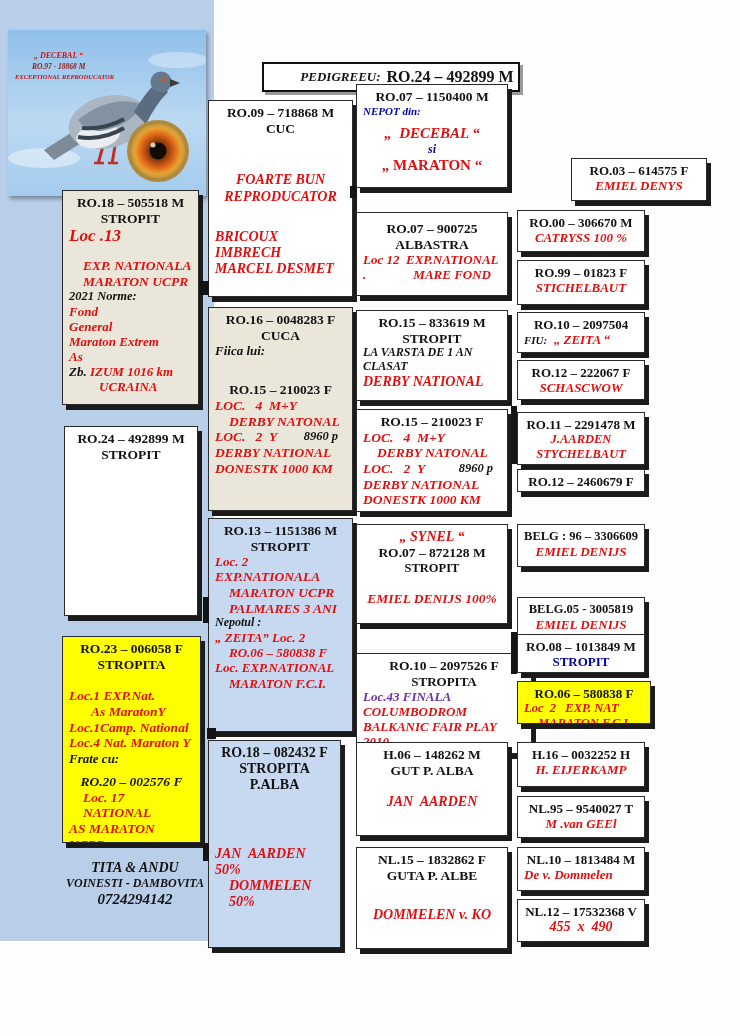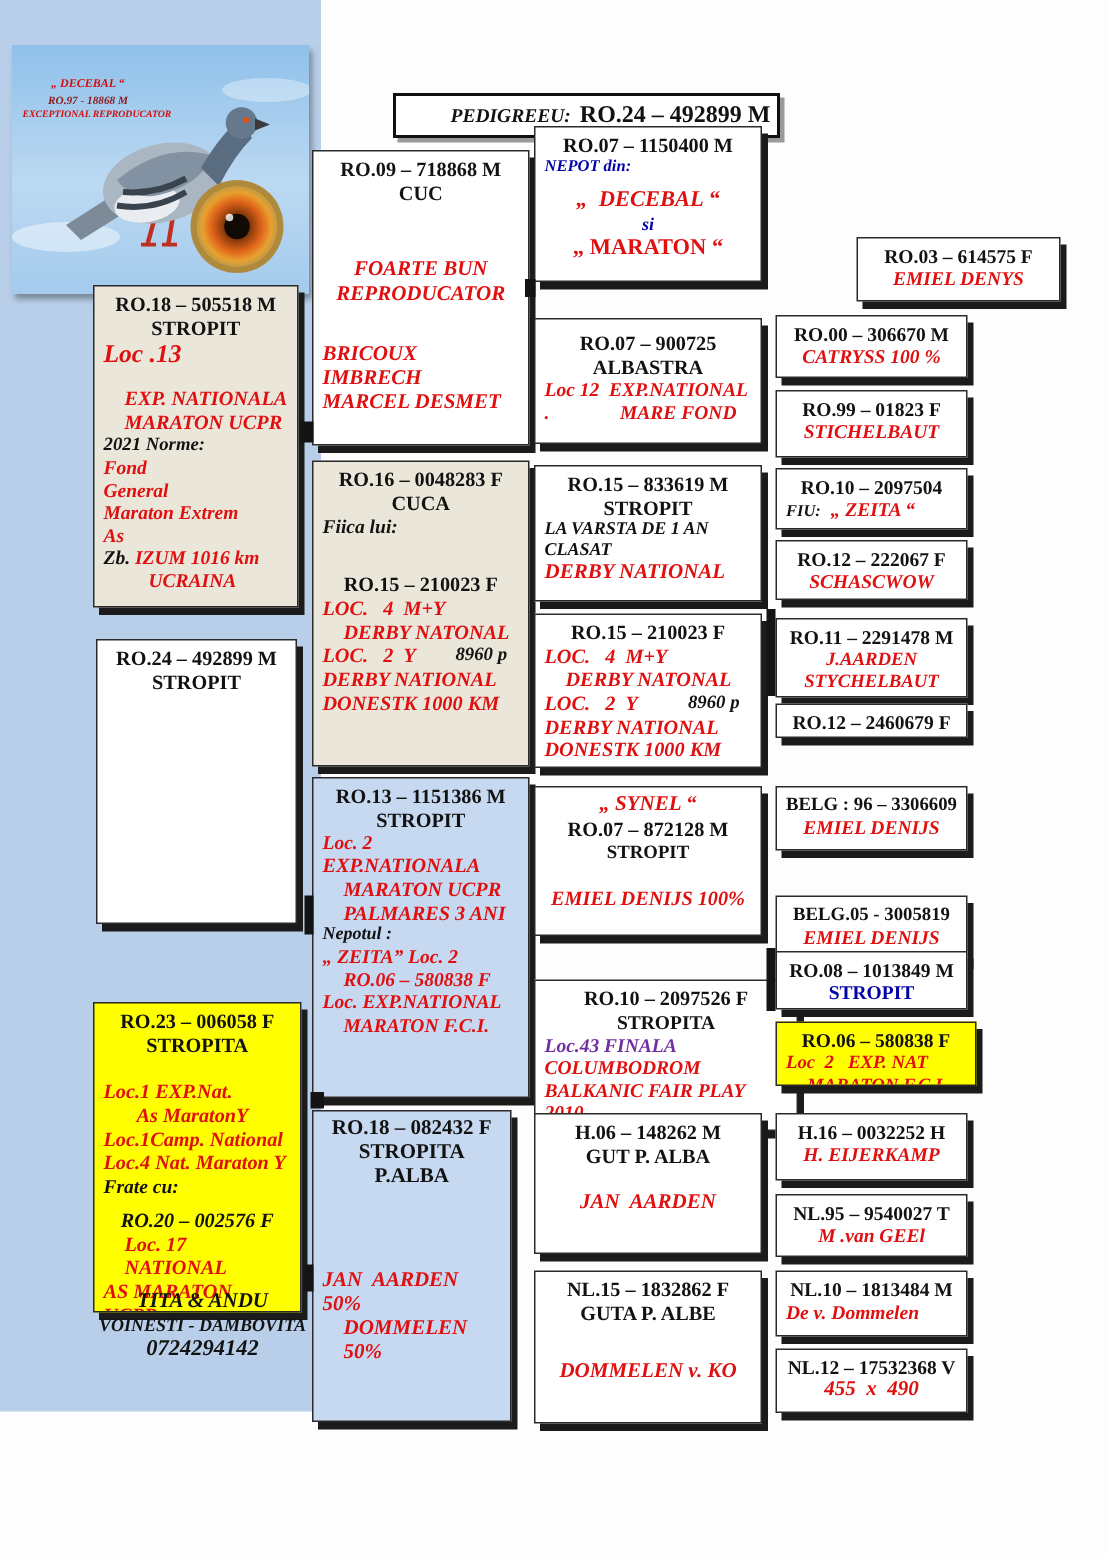--- a/index.html
+++ b/index.html
@@ -105,21 +105,21 @@
     <div class="r fs13">As</div>
     <div class="fs13"><span class="ki">Zb.</span> <span class="r">IZUM 1016 km</span></div>
     <div class="r fs13 ind30">UCRAINA</div>
   </div>
 
   <div class="bx" style="left:64px;top:426px;width:134px;height:190px;">
     <div class="k c fs135">RO.24 – 492899 M</div>
     <div class="k c fs135">STROPIT</div>
   </div>
 
-  <div class="bx yellow" style="left:62px;top:668px;width:139px;height:207px;">
+  <div class="bx yellow" style="left:62px;top:636px;width:139px;height:207px;">
     <div class="k c fs135">RO.23 – 006058 F</div>
     <div class="k c fs135">STROPITA</div>
     <div class="r fs135 mt16">Loc.1 EXP.Nat.</div>
     <div class="r fs135 ind22">As MaratonY</div>
     <div class="r fs135">Loc.1Camp. National</div>
     <div class="r fs135">Loc.4 Nat. Maraton Y</div>
     <div class="ki fs13">Frate cu:</div>
     <div class="ki c fs135 mt8">RO.20 – 002576 F</div>
     <div class="r fs135 ind14">Loc. 17 NATIONAL</div>
     <div class="r fs135">AS MARATON UCPR</div>

